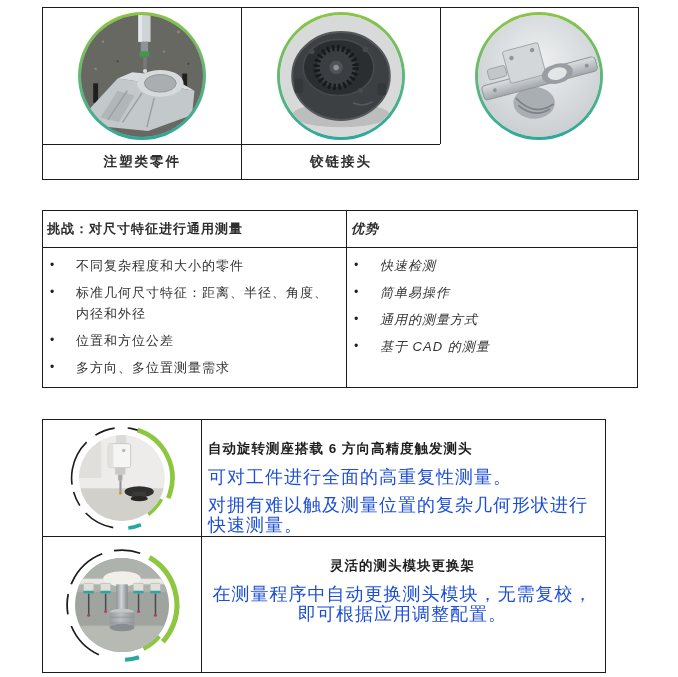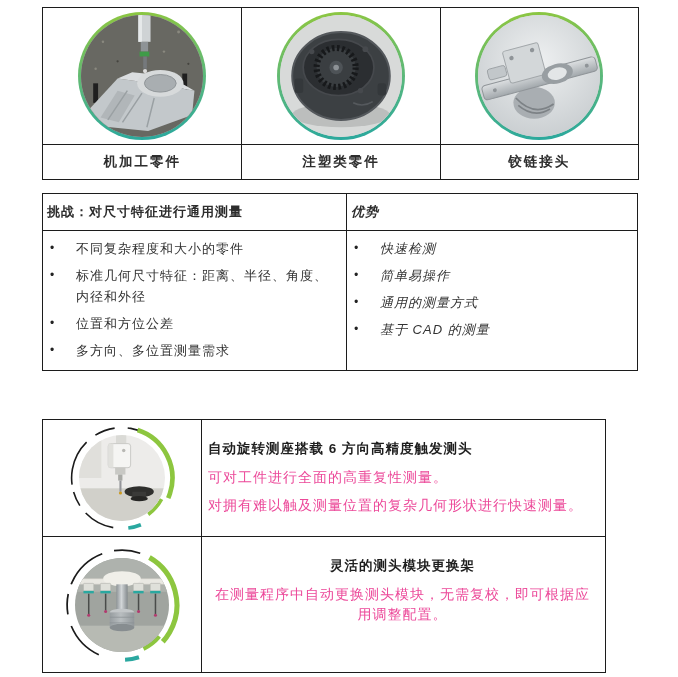--- a/index.html
+++ b/index.html
@@ -20,36 +20,36 @@
   .tbl-parts .img-cell + .img-cell,
   .tbl-parts .lbl-cell + .lbl-cell{border-left:1px solid #1c1c1c;}
   .tbl-parts .lbl-cell{border-top:1px solid #1c1c1c;display:flex;align-items:center;justify-content:center;
     font-size:13.5px;font-weight:700;letter-spacing:2px;color:#2d2d2d;box-sizing:border-box;}
   .ring{width:122px;height:122px;border-radius:50%;padding:3px;
     background:linear-gradient(175deg,#8fc73e 0%,#5ab87c 55%,#27a7a0 100%);box-sizing:content-box;}
   .photo-circle{width:122px;height:122px;border-radius:50%;overflow:hidden;background:#d8dad9;}
   .photo-circle svg{display:block;width:100%;height:100%;}
 
   
-  .tbl-challenge{left:42px;top:193px;width:596px;display:grid;grid-template-columns:303px 1fr;grid-template-rows:37px 139px;}
+  .tbl-challenge{left:42px;top:210px;width:596px;display:grid;grid-template-columns:303px 1fr;grid-template-rows:37px 139px;}
   .tbl-challenge .hdr{display:flex;align-items:center;box-sizing:border-box;
     border-bottom:1px solid #1c1c1c;font-size:13px;font-weight:700;color:#2d2d2d;padding:0 4px;letter-spacing:1px;}
   .tbl-challenge .hdr.right,.tbl-challenge .body.right{border-left:1px solid #1c1c1c;font-style:italic;}
   .tbl-challenge .body{box-sizing:border-box;padding:7px 6px 0 7px;}
   .bullet-row{display:flex;margin-bottom:6px;font-size:13px;line-height:21px;letter-spacing:1px;color:#333;}
   .bullet-row .b{width:26px;flex:0 0 26px;font-size:12px;color:#222;}
   .bullet-row .t{flex:1;}
 
   
   .tbl-features{left:42px;top:419px;width:564px;display:grid;grid-template-columns:158px 1fr;grid-template-rows:116px 136px;}
   .feat-img-cell{display:flex;align-items:center;justify-content:center;box-sizing:border-box;}
   .feat-img-cell.row2,.feat-txt-cell.row2{border-top:1px solid #1c1c1c;text-align:center;}
   .feat-txt-cell{border-left:1px solid #1c1c1c;box-sizing:border-box;padding:20px 8px 0 6px;}
   .feat-title{font-size:13.5px;font-weight:700;color:#1f1f1f;letter-spacing:1px;margin:0 0 9px 0;}
-  .feat-para{font-size:14px;color:#ec4899;letter-spacing:1px;line-height:20px;margin:0 0 8px 0;}
+  .feat-para{font-size:18px;color:#1d4ed8;letter-spacing:1px;line-height:20px;margin:0 0 8px 0;}
 
   .deco-wrap{position:relative;}
   .deco-wrap svg.deco{display:block;}
   .deco-wrap .photo-sm{position:absolute;border-radius:50%;overflow:hidden;}
   .photo-sm svg{display:block;width:100%;height:100%;}
 </style>
 </head>
 <body>
 
 <div class="page">
@@ -139,23 +139,20 @@
               <circle cx="50" cy="28" r="1.8" fill="#8f9498"></circle>
               <circle cx="12" cy="52" r="1.6" fill="#8f9498"></circle>
               <circle cx="90" cy="52" r="1.6" fill="#8f9498"></circle>
             </g>
           </svg>
         </div>
       </div>
     </div>
 
     <div class="lbl-cell">
-      <span>机加工零件</span>
-    </div>
-    <div class="lbl-cell">
       <span>注塑类零件</span>
     </div>
     <div class="lbl-cell">
       <span>铰链接头</span>
     </div>
   </div>
 
   <div class="doc-table tbl-challenge">
     <div class="hdr left">
       <span>挑战：对尺寸特征进行通用测量</span>

